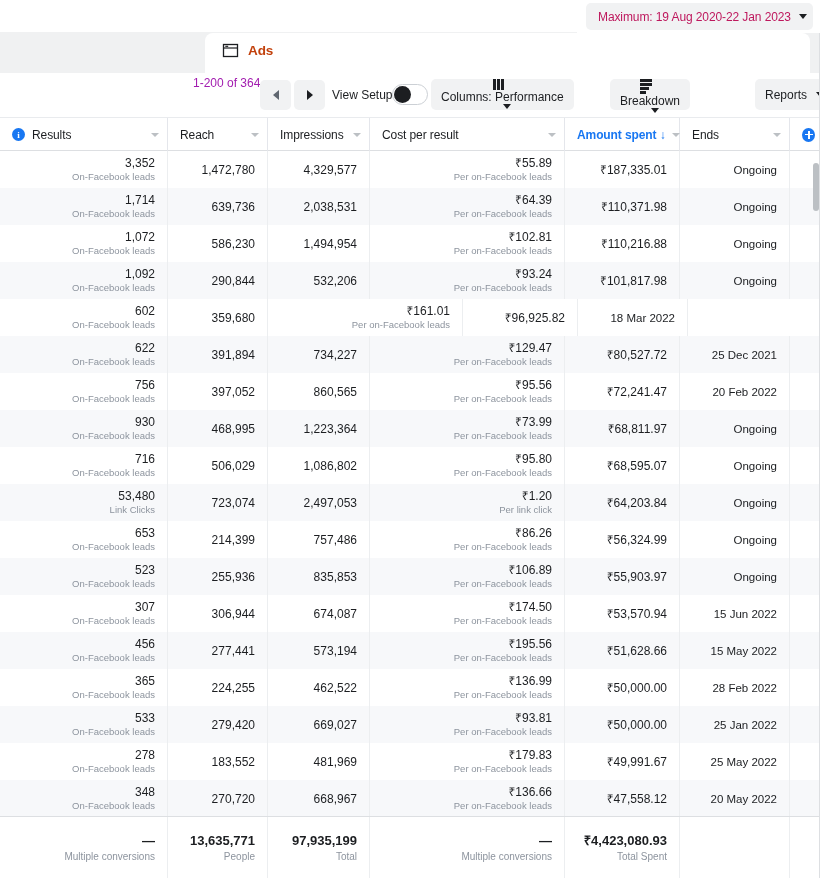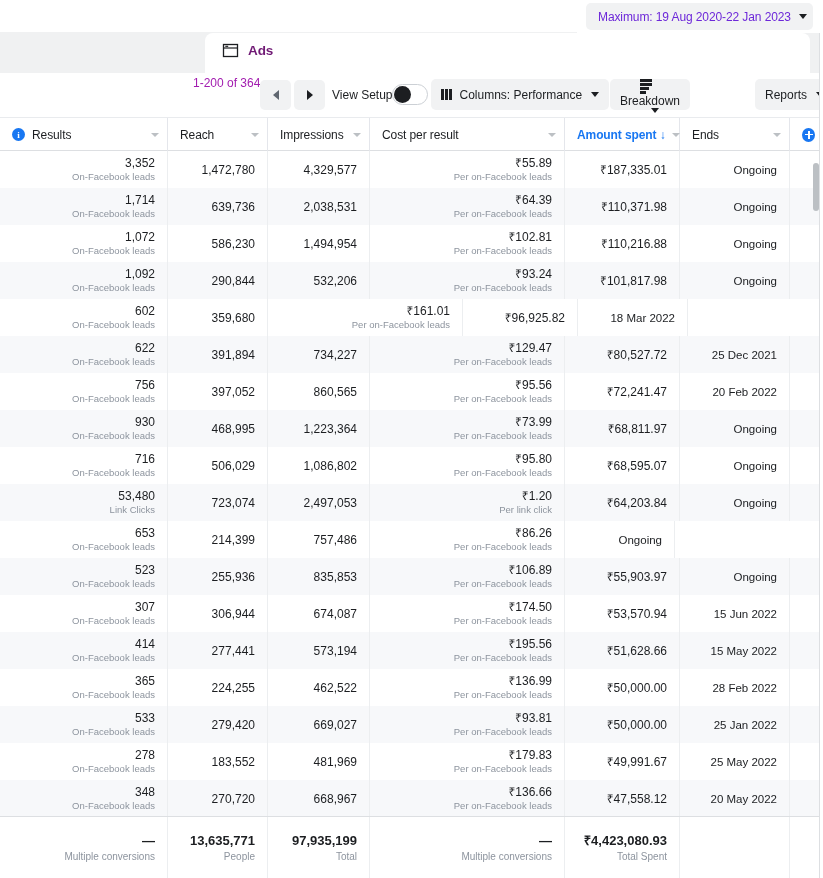--- a/index.html
+++ b/index.html
@@ -20,21 +20,21 @@
   .topbar-left-strip {
     position: absolute; left: 0; top: 0; width: 577px; height: 33px;
     background: #ffffff; border-bottom: 1px solid #f0f1f2;
   }
   .date-pill {
     position: absolute; left: 586px; top: 3px;
     width: 227px; height: 27px;
     background: #f1f2f3; border-radius: 5px;
     display: flex; align-items: center;
     padding: 0 10px 0 12px;
-    font-size: 12px; color: #6d28d9;
+    font-size: 12px; color: #be185d;
     cursor: pointer;
   }
   .date-pill .label { flex: 1; white-space: nowrap; letter-spacing: -0.1px; }
   .caret {
     width: 0; height: 0;
     border-left: 4.5px solid transparent;
     border-right: 4.5px solid transparent;
     border-top: 5.5px solid #1c1e21;
     margin-left: 8px;
   }
@@ -56,21 +56,21 @@
   .tabstrip .right-fill {
     position: absolute; left: 810px; top: 0; width: 13px; height: 40px;
     background: #f0f1f2;
   }
   .tab-ads {
     position: absolute; left: 222px; top: 9px;
     display: flex; align-items: center; gap: 9px;
     cursor: pointer;
   }
   .tab-ads .tab-label {
-    font-size: 13.5px; font-weight: bold; color: #701a75; letter-spacing: -0.1px;
+    font-size: 13.5px; font-weight: bold; color: #c2410c; letter-spacing: -0.1px;
   }
   .ads-icon { width: 17px; height: 17px; position: relative; }
 
   
   .toolbar {
     position: absolute; top: 73px; left: 0; width: 823px; height: 45px;
     background: #ffffff;
     border-bottom: 1px solid #e9ebee;
   }
   .pagecount {
@@ -107,21 +107,21 @@
 
   .tbtn {
     position: absolute; top: 6px; height: 31px;
     background: #f1f2f3; border-radius: 5px;
     display: flex; align-items: center;
     padding: 0 10px;
     font-size: 12px; color: #1c1e21;
     cursor: pointer; white-space: nowrap;
   }
   .tbtn .caret { border-top-color:#1c1e21; margin-left:9px; }
-  #btn-columns { left: 431px; }
+  #btn-columns { left: 431px; flex-direction: column; }
   #btn-breakdown { left: 610px; flex-direction: column; }
   #btn-reports { left: 755px; }
 
   .cols-icon { display:inline-flex; gap:1.5px; margin-right:8px; }
   .cols-icon i { display:block; width:2.5px; height:11px; background:#1c1e21; }
   .bd-icon { display:inline-flex; flex-direction:column; gap:1.5px; margin-right:8px; }
   .bd-icon i { display:block; height:2.5px; background:#1c1e21; }
   .bd-icon i:nth-child(1){ width:12px; }
   .bd-icon i:nth-child(2){ width:12px; }
   .bd-icon i:nth-child(3){ width:9px; }
@@ -577,20 +577,23 @@
           <div class="cell c-reach">
             <div class="v">214,399</div>
           </div>
           <div class="cell c-impr">
             <div class="v">757,486</div>
           </div>
           <div class="cell c-cpr">
             <div class="v">₹86.26</div>
             <div class="s">Per on-Facebook leads</div>
           </div>
+          <div class="cell c-spent">
+            <div class="v">₹56,324.99</div>
+          </div>
           <div class="cell c-ends">
             <div class="v">Ongoing</div>
           </div>
           <div class="cell c-plus noborder"></div>
         </div>
         <div class="row alt">
           <div class="cell c-results">
             <div class="v">523</div>
             <div class="s">On-Facebook leads</div>
           </div>
@@ -630,21 +633,21 @@
           <div class="cell c-spent">
             <div class="v">₹53,570.94</div>
           </div>
           <div class="cell c-ends">
             <div class="v">15 Jun 2022</div>
           </div>
           <div class="cell c-plus noborder"></div>
         </div>
         <div class="row alt">
           <div class="cell c-results">
-            <div class="v">414</div>
+            <div class="v">456</div>
             <div class="s">On-Facebook leads</div>
           </div>
           <div class="cell c-reach">
             <div class="v">277,441</div>
           </div>
           <div class="cell c-impr">
             <div class="v">573,194</div>
           </div>
           <div class="cell c-cpr">
             <div class="v">₹195.56</div>

